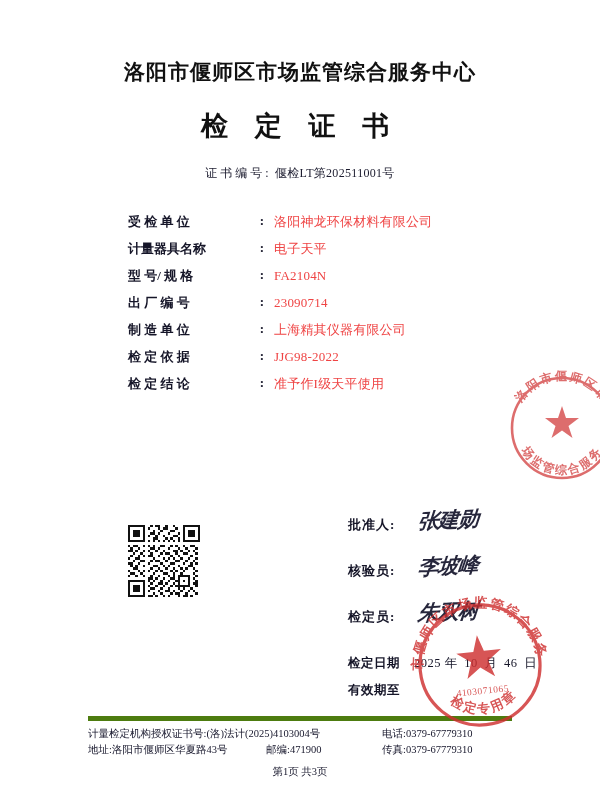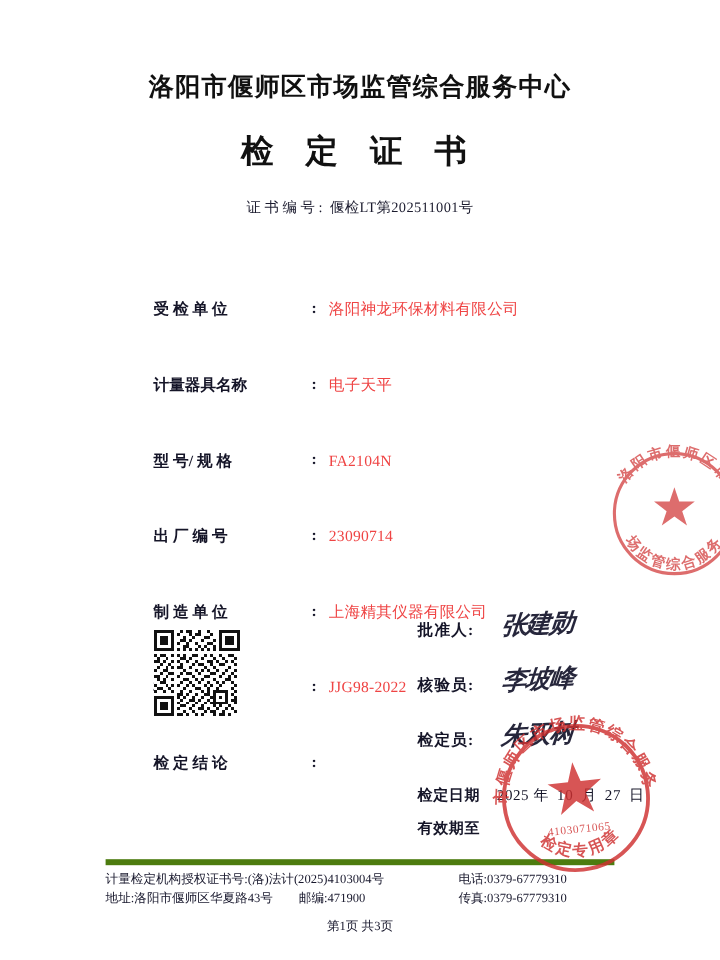--- a/index.html
+++ b/index.html
@@ -63,21 +63,20 @@
   .fields {
     position: absolute;
     top: 213px;
     left: 128px;
     width: 400px;
   }
   .field-row {
     display: flex;
     align-items: baseline;
     height: 27px;
-    margin-top: 36px;
   }
   .field-label {
     width: 136px;
     font-size: 13px;
     font-weight: bold;
     color: #151528;
     display: flex;
     justify-content: space-between;
   }
   .field-label > span {
@@ -261,20 +260,21 @@
         <span>检 定 依 据</span>
           <span class="colon">:</span>
       </div>
       <div class="field-value">JJG98-2022</div>
     </div>
     <div class="field-row">
       <div class="field-label">
         <span>检 定 结 论</span>
           <span class="colon">:</span>
       </div>
+      <div class="field-value">准予作I级天平使用</div>
     </div>
   </div>
 
   <div class="qr">
     <svg width="72" height="72" viewBox="0 0 29 29" shape-rendering="crispEdges">
       <rect width="29" height="29" fill="#ffffff"></rect>
       <g fill="#111111">
 
         <rect x="0" y="0" width="7" height="1"></rect>
           <rect x="0" y="6" width="7" height="1"></rect>
@@ -511,38 +511,38 @@
   </div>
 
   <div class="dates">
     <div class="date-row">
       <span class="dlabel">检定日期</span>
       <span class="dval">
         <span>2025</span>
         <span>年</span>
         <span class="sep">10</span>
         <span>月</span>
-        <span class="sep">27</span>
+        <span class="sep">46</span>
         <span>日</span>
       </span>
     </div>
     <div class="date-row">
       <span class="dlabel">有效期至</span>
     </div>
   </div>
 
   <div class="footer">
     <div class="footer-row">
       <div class="footer-left">计量检定机构授权证书号:(洛)法计(2025)4103004号</div>
       <div class="footer-right">电话:0379-67779310</div>
     </div>
     <div class="footer-row">
       <div class="footer-left">
         <span>地址:洛阳市偃师区华夏路43号</span>
-        <span style="margin-left:19px">邮编:471900</span>
+        <span style="margin-left:36px">邮编:471900</span>
       </div>
       <div class="footer-right">传真:0379-67779310</div>
     </div>
   </div>
   <div class="page-num">第1页 共3页</div>
 
   <div class="seal-main">
     <svg width="150" height="150" viewBox="0 0 150 150">
       <defs>
         <path id="sealArc" d="M 75,75 m -58,0 a 58,58 0 1,1 116,0" fill="none"></path>

